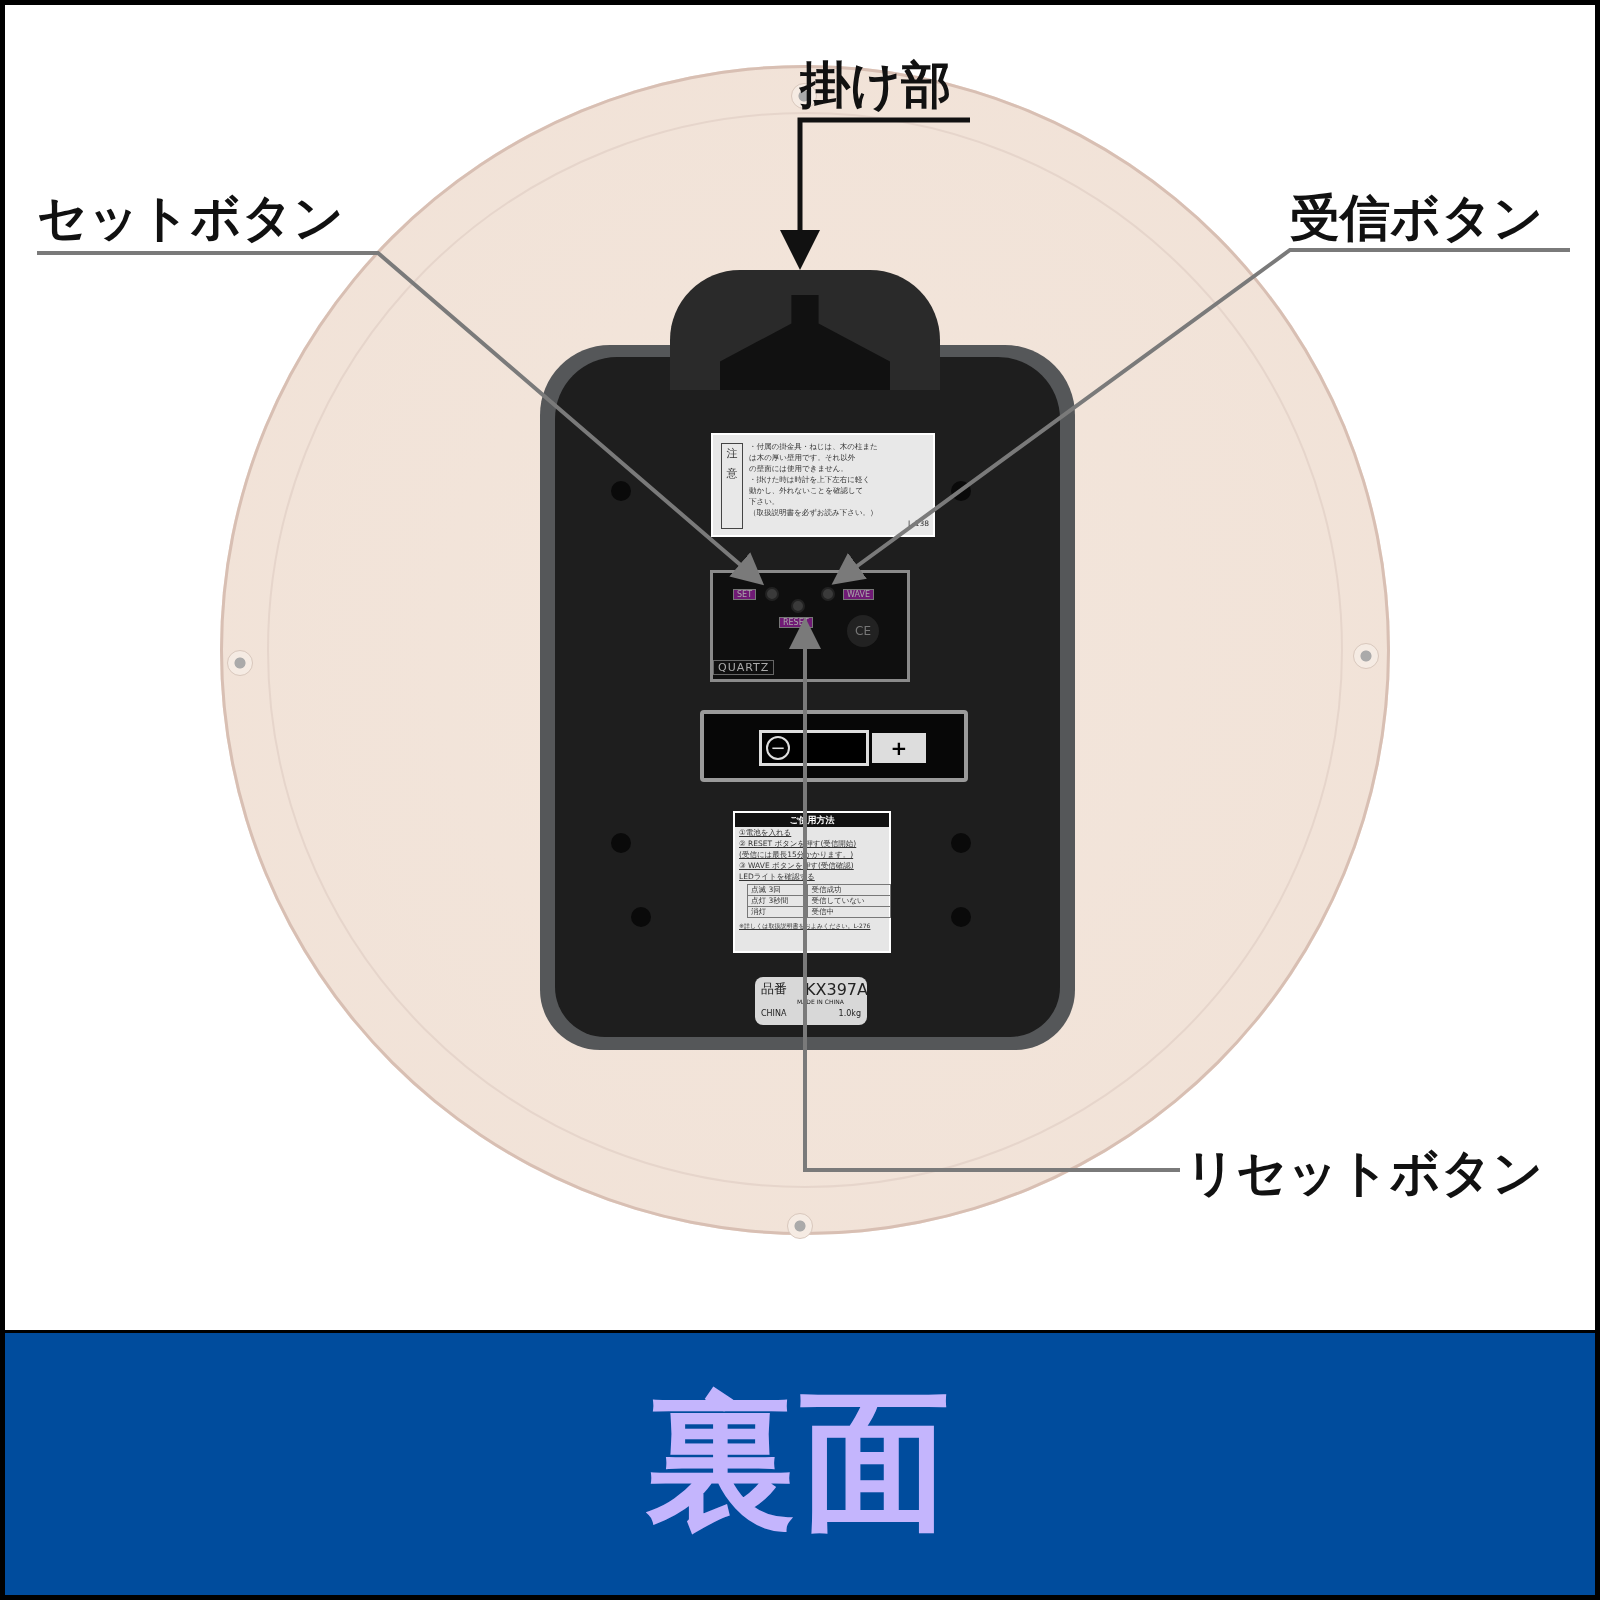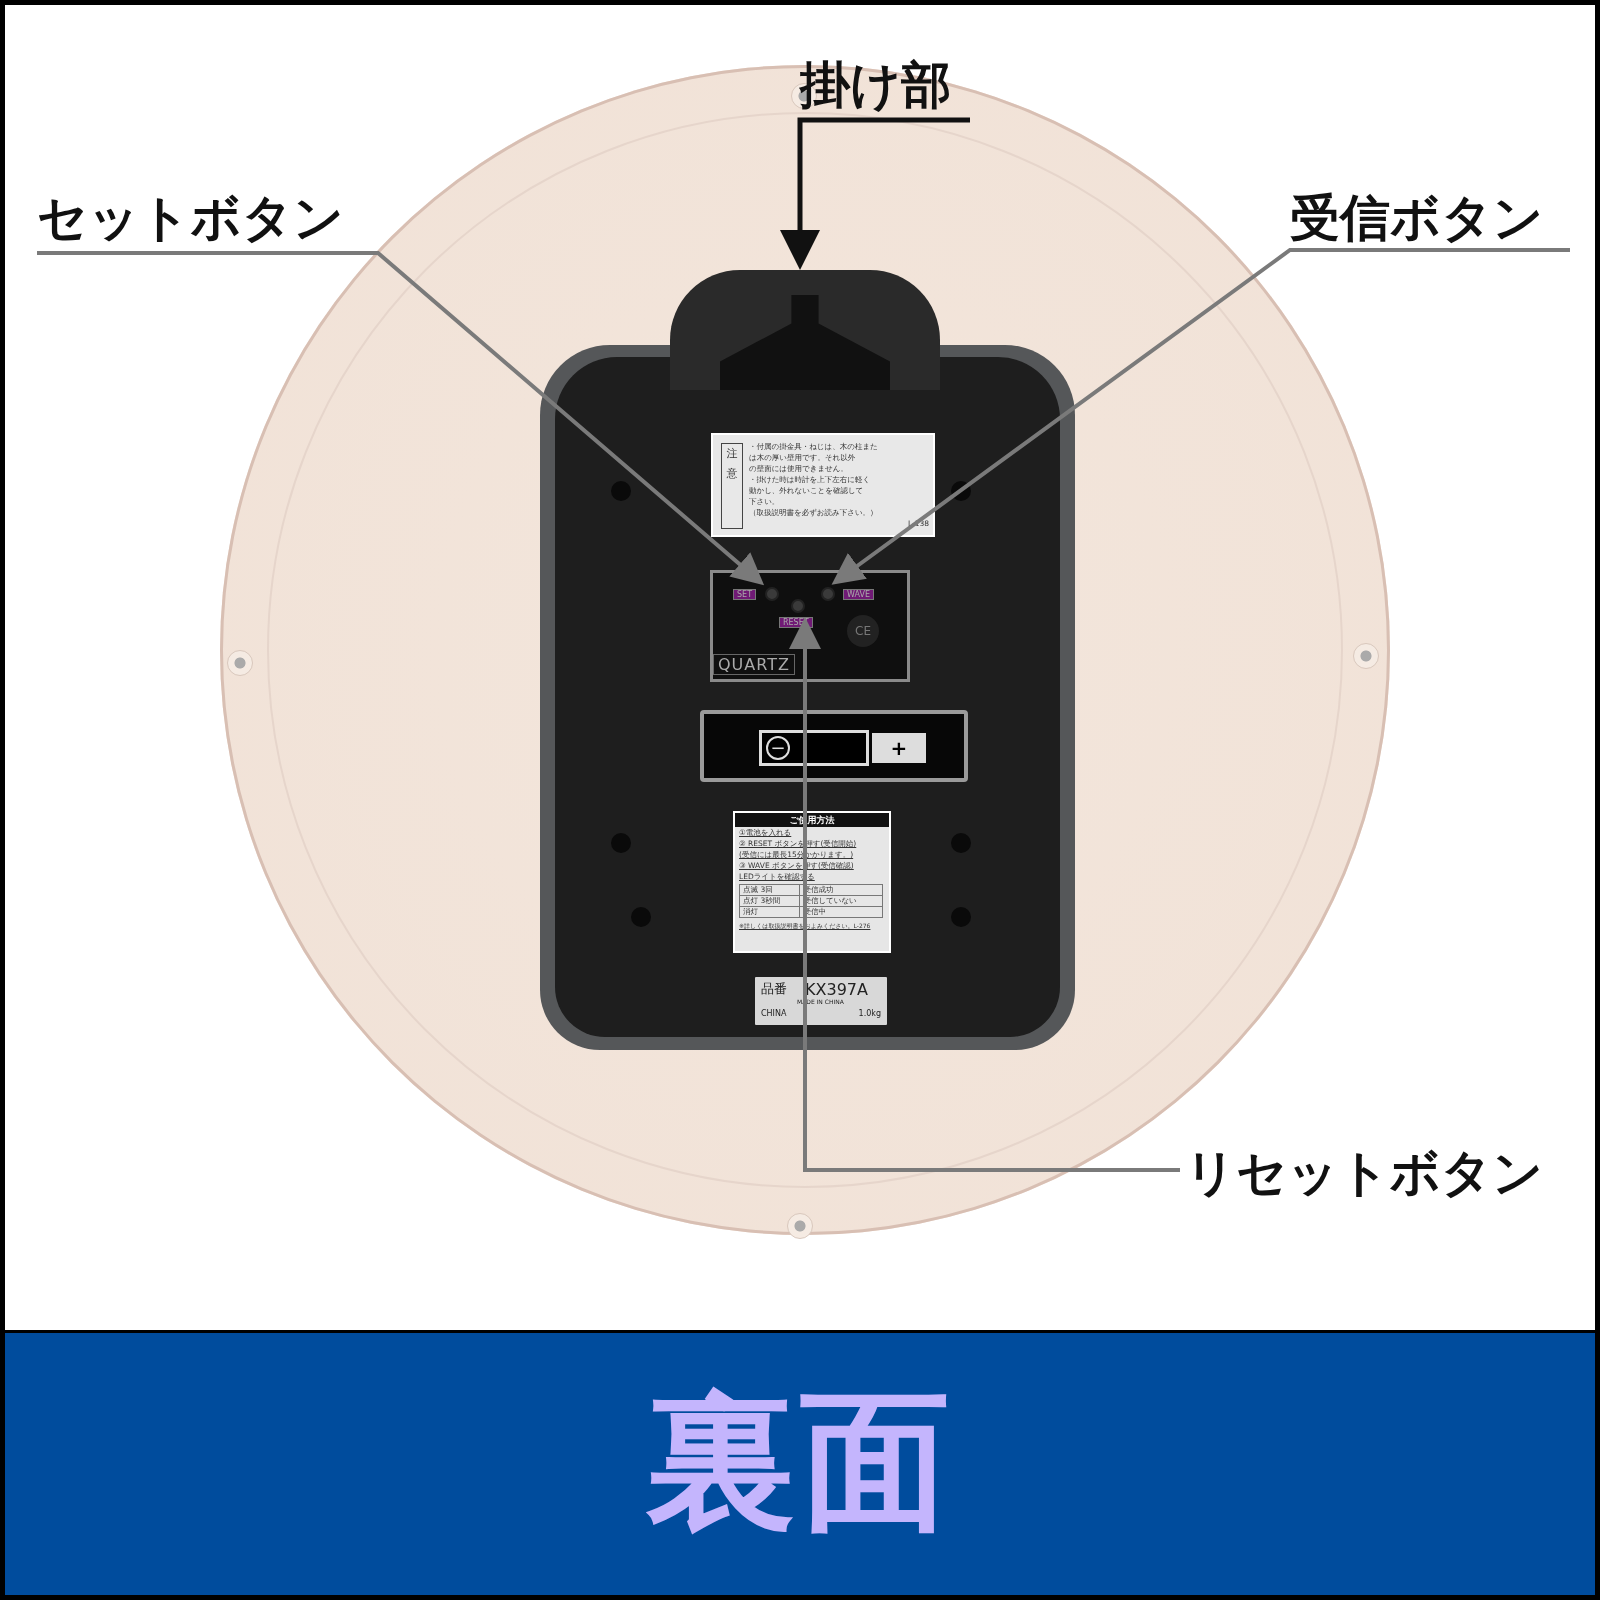--- a/index.html
+++ b/index.html
@@ -26,35 +26,35 @@
   .hanger-notch { position: absolute; left: 715px; top: 290px; width: 170px; height: 95px; background: #111;
     clip-path: polygon(42% 0, 58% 0, 58% 30%, 100% 70%, 100% 100%, 0 100%, 0 70%, 42% 30%); }
 
   .caution { position: absolute; left: 706px; top: 428px; width: 224px; height: 104px; background: #e8e8e8; border: 2px solid #fff; }
   .caution-side { position: absolute; left: 8px; top: 8px; width: 22px; height: 86px; border: 1px solid #444; font-size: 11px; text-align: center; line-height: 20px; color: #333; }
   .caution-text { position: absolute; left: 36px; top: 6px; right: 4px; font-size: 7.5px; line-height: 11px; color: #333; }
 
   .movement { position: absolute; left: 705px; top: 565px; width: 200px; height: 112px; background: #0f0f0f; border: 3px solid #8a8a8a; }
   .mv-label { position: absolute; font-size: 8px; color: #aaa; border: 1px solid #777; padding: 0 3px; background: #701a75; }
   .mv-btn { position: absolute; width: 14px; height: 14px; border-radius: 50%; background: #3a3a3a; border: 2px solid #222; }
-  .quartz { position: absolute; left: 0; bottom: 4px; font-size: 16px; color: #aaa; border: 1px solid #666; padding: 0 4px; letter-spacing: 1px; }
+  .quartz { position: absolute; left: 0; bottom: 4px; font-size: 11px; color: #aaa; border: 1px solid #666; padding: 0 4px; letter-spacing: 1px; }
   .ce { position: absolute; right: 28px; top: 42px; width: 32px; height: 32px; border-radius: 50%; background: #222; color: #777; font-size: 12px; text-align: center; line-height: 32px; }
 
   .battery { position: absolute; left: 695px; top: 705px; width: 268px; height: 72px; background: #070707; border: 4px solid #9a9a9a; border-radius: 4px; }
   .bat-shape { position: absolute; left: 55px; top: 16px; width: 110px; height: 36px; border: 3px solid #ddd; background: #000; }
   .bat-plus { position: absolute; left: 110px; top: 0; width: 54px; height: 30px; background: #ddd; color: #000; font-weight: bold; text-align: center; line-height: 30px; font-size: 20px; }
   .bat-minus { position: absolute; left: 4px; top: 3px; width: 24px; height: 24px; border-radius: 50%; border: 2px solid #ddd; color: #ddd; text-align: center; line-height: 20px; font-size: 18px; }
 
   .usage { position: absolute; left: 728px; top: 806px; width: 158px; height: 142px; background: #e6e6e6; border: 2px solid #fff; font-size: 7.5px; color: #333; }
   .usage-title { background: #111; color: #fff; text-align: center; font-size: 9px; font-weight: bold; height: 14px; line-height: 14px; }
   .usage-line { padding: 0 4px; line-height: 11px; white-space: nowrap; overflow: hidden; text-decoration: underline; }
-  .usage table { border-collapse: collapse; margin: 2px 4px; width: 144px; }
+  .usage table { border-collapse: collapse; margin: 2px 12px; width: 144px; }
   .usage td { border: 1px solid #777; padding: 0 3px; line-height: 10px; font-size: 7.5px; }
 
-  .model { position: absolute; left: 750px; top: 972px; width: 132px; height: 48px; background: #d8d8d8; border-radius: 1px; color: #222; }
+  .model { position: absolute; left: 750px; top: 972px; width: 112px; height: 48px; background: #d8d8d8; border-radius: 8px; color: #222; }
   .model .a { position: absolute; left: 6px; top: 3px; font-size: 13px; }
   .model .b { position: absolute; left: 50px; top: 3px; font-size: 16px; }
   .model .c { position: absolute; left: 42px; top: 21px; font-size: 6px; }
   .model .d { position: absolute; left: 6px; top: 32px; font-size: 8px; }
   .model .e { position: absolute; right: 6px; top: 32px; font-size: 8px; }
 
   .holes { position: absolute; width: 20px; height: 20px; border-radius: 50%; background: #0a0a0a; }
 
   
   .label { position: absolute; font-size: 50px; font-weight: bold; color: #111; white-space: nowrap; font-family: "DejaVu Sans", sans-serif; }

